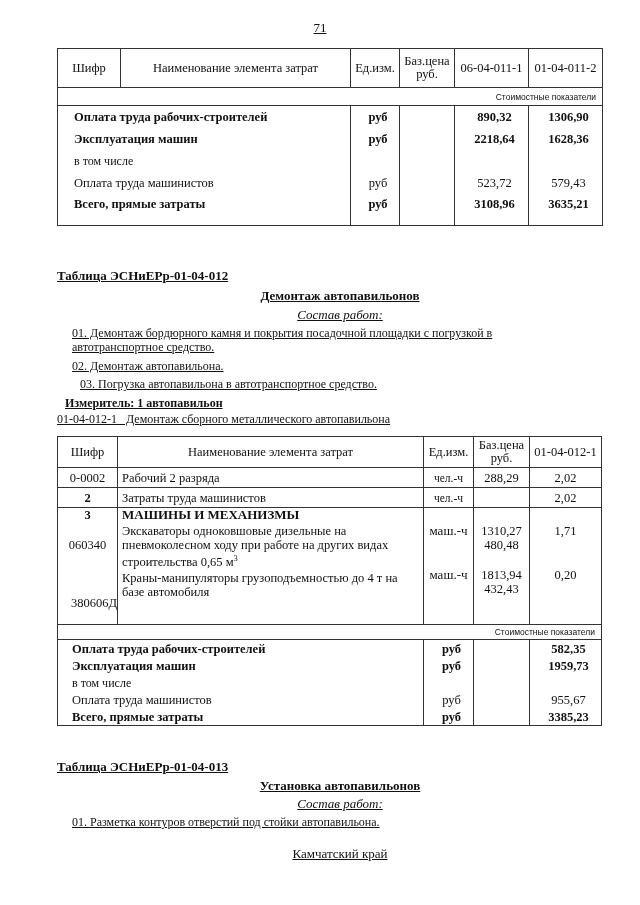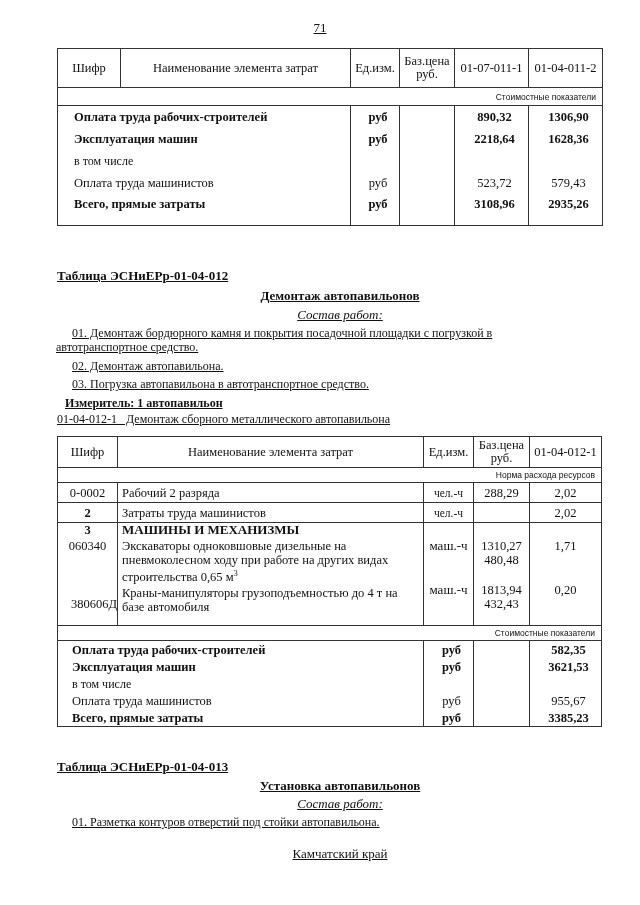--- a/index.html
+++ b/index.html
@@ -52,21 +52,21 @@
       <col style="width:55px">
       <col style="width:74px">
       <col style="width:74px">
   </colgroup>
   <tbody>
       <tr class="hdr">
     <td>Шифр</td>
     <td>Наименование элемента затрат</td>
     <td>Ед.изм.</td>
     <td class="small-hdr"><span>Баз.цена</span><br><span>руб.</span></td>
-    <td>01-07-011-1</td>
+    <td>06-04-011-1</td>
     <td>01-04-011-2</td>
   </tr>
   <tr class="note">
     <td colspan="6" class="sans-note">Стоимостные показатели</td>
   </tr>
   <tr class="row nb b">
     <td colspan="2" style="padding-left:16px">Оплата труда рабочих-строителей</td>
     <td class="c">руб</td>
     <td></td>
     <td class="r">890,32</td>
@@ -91,72 +91,69 @@
     <td class="c">руб</td>
     <td></td>
     <td class="r">523,72</td>
     <td class="r">579,43</td>
   </tr>
   <tr class="row nb last b">
     <td colspan="2" style="padding-left:16px">Всего, прямые затраты</td>
     <td class="c">руб</td>
     <td></td>
     <td class="r">3108,96</td>
-    <td class="r">2935,26</td>
+    <td class="r">3635,21</td>
   </tr>
 </tbody>
   </table>
 
 <div class="abs heading" style="left:57px;top:268px">Таблица  ЭСНиЕРр-01-04-012</div>
 <div class="abs center-title" style="top:288px;padding-left:20px">Демонтаж автопавильонов</div>
 <div class="abs center-ital" style="top:307px;padding-left:20px">Состав работ:</div>
 <div class="abs line" style="left:72px;top:326px">01. Демонтаж бордюрного камня и покрытия посадочной площадки с погрузкой в</div>
-<div class="abs line" style="left:56px;top:340px">автотранспортное средство.</div>
+<div class="abs line" style="left:72px;top:340px">автотранспортное средство.</div>
 <div class="abs line" style="left:72px;top:359px">02. Демонтаж автопавильона.</div>
-<div class="abs line" style="left:72px;top:377px">03. Погрузка автопавильона в автотранспортное средство.</div>
+<div class="abs line" style="left:80px;top:377px">03. Погрузка автопавильона в автотранспортное средство.</div>
 <div class="abs line b" style="left:65px;top:396px">Измеритель: 1 автопавильон</div>
 <div class="abs line" style="left:57px;top:412px;white-space:pre">01-04-012-1   Демонтаж сборного металлического автопавильона</div>
 
 <table id="t2">
   <colgroup>
     <col style="width:60px">
       <col style="width:306px">
       <col style="width:50px">
       <col style="width:56px">
       <col style="width:72px">
   </colgroup>
   <tbody>
       <tr class="hdr">
     <td>Шифр</td>
     <td>Наименование элемента затрат</td>
     <td>Ед.изм.</td>
     <td class="small-hdr"><span>Баз.цена</span><br><span>руб.</span></td>
     <td>01-04-012-1</td>
   </tr>
-  <tr class="note">
-    <td colspan="5" class="sans-note">Норма расхода ресурсов</td>
-  </tr>
   <tr class="r1">
     <td class="c">0-0002</td>
     <td>Рабочий 2 разряда</td>
     <td class="r" style="font-size:11.5px">чел.-ч</td>
     <td class="c">288,29</td>
     <td class="r">2,02</td>
   </tr>
   <tr class="r1">
     <td class="c b">2</td>
     <td>Затраты труда машинистов</td>
     <td class="r" style="font-size:11.5px">чел.-ч</td>
     <td></td>
     <td class="r">2,02</td>
   </tr>
   <tr>
     <td class="c" style="vertical-align:top;border-bottom:1px solid #333">
       <div class="b">3</div>
-      <div style="margin-top:2px">060340</div>
+      <div style="margin-top:16px">060340</div>
       <div style="margin-top:44px;text-align:right;margin-right:-4px">380606Д</div>
       <div style="height:14px"></div>
     </td>
     <td style="vertical-align:top">
       <div class="b" style="font-size:13px">МАШИНЫ И МЕХАНИЗМЫ</div>
       <div style="margin-top:2px">Экскаваторы одноковшовые дизельные на</div>
       <div>пневмоколесном ходу при работе на других видах</div>
       <div><span>строительства 0,65 м</span><sup style="font-size:8px">3</sup></div>
       <div style="margin-top:2px">Краны-манипуляторы грузоподъемностью до 4 т на</div>
       <div>базе автомобиля</div>
@@ -185,21 +182,21 @@
   <tr class="cost nb b">
     <td colspan="2" style="padding-left:14px">Оплата труда рабочих-строителей</td>
     <td class="c">руб</td>
     <td></td>
     <td class="r">582,35</td>
   </tr>
   <tr class="cost nb b">
     <td colspan="2" style="padding-left:14px">Эксплуатация машин</td>
     <td class="c">руб</td>
     <td></td>
-    <td class="r">3621,53</td>
+    <td class="r">1959,73</td>
   </tr>
   <tr class="cost nb">
     <td colspan="2" style="padding-left:14px;font-size:12px">в том числе</td>
     <td></td>
         <td></td>
         <td></td>
   </tr>
   <tr class="cost nb">
     <td colspan="2" style="padding-left:14px">Оплата труда машинистов</td>
     <td class="c">руб</td>

